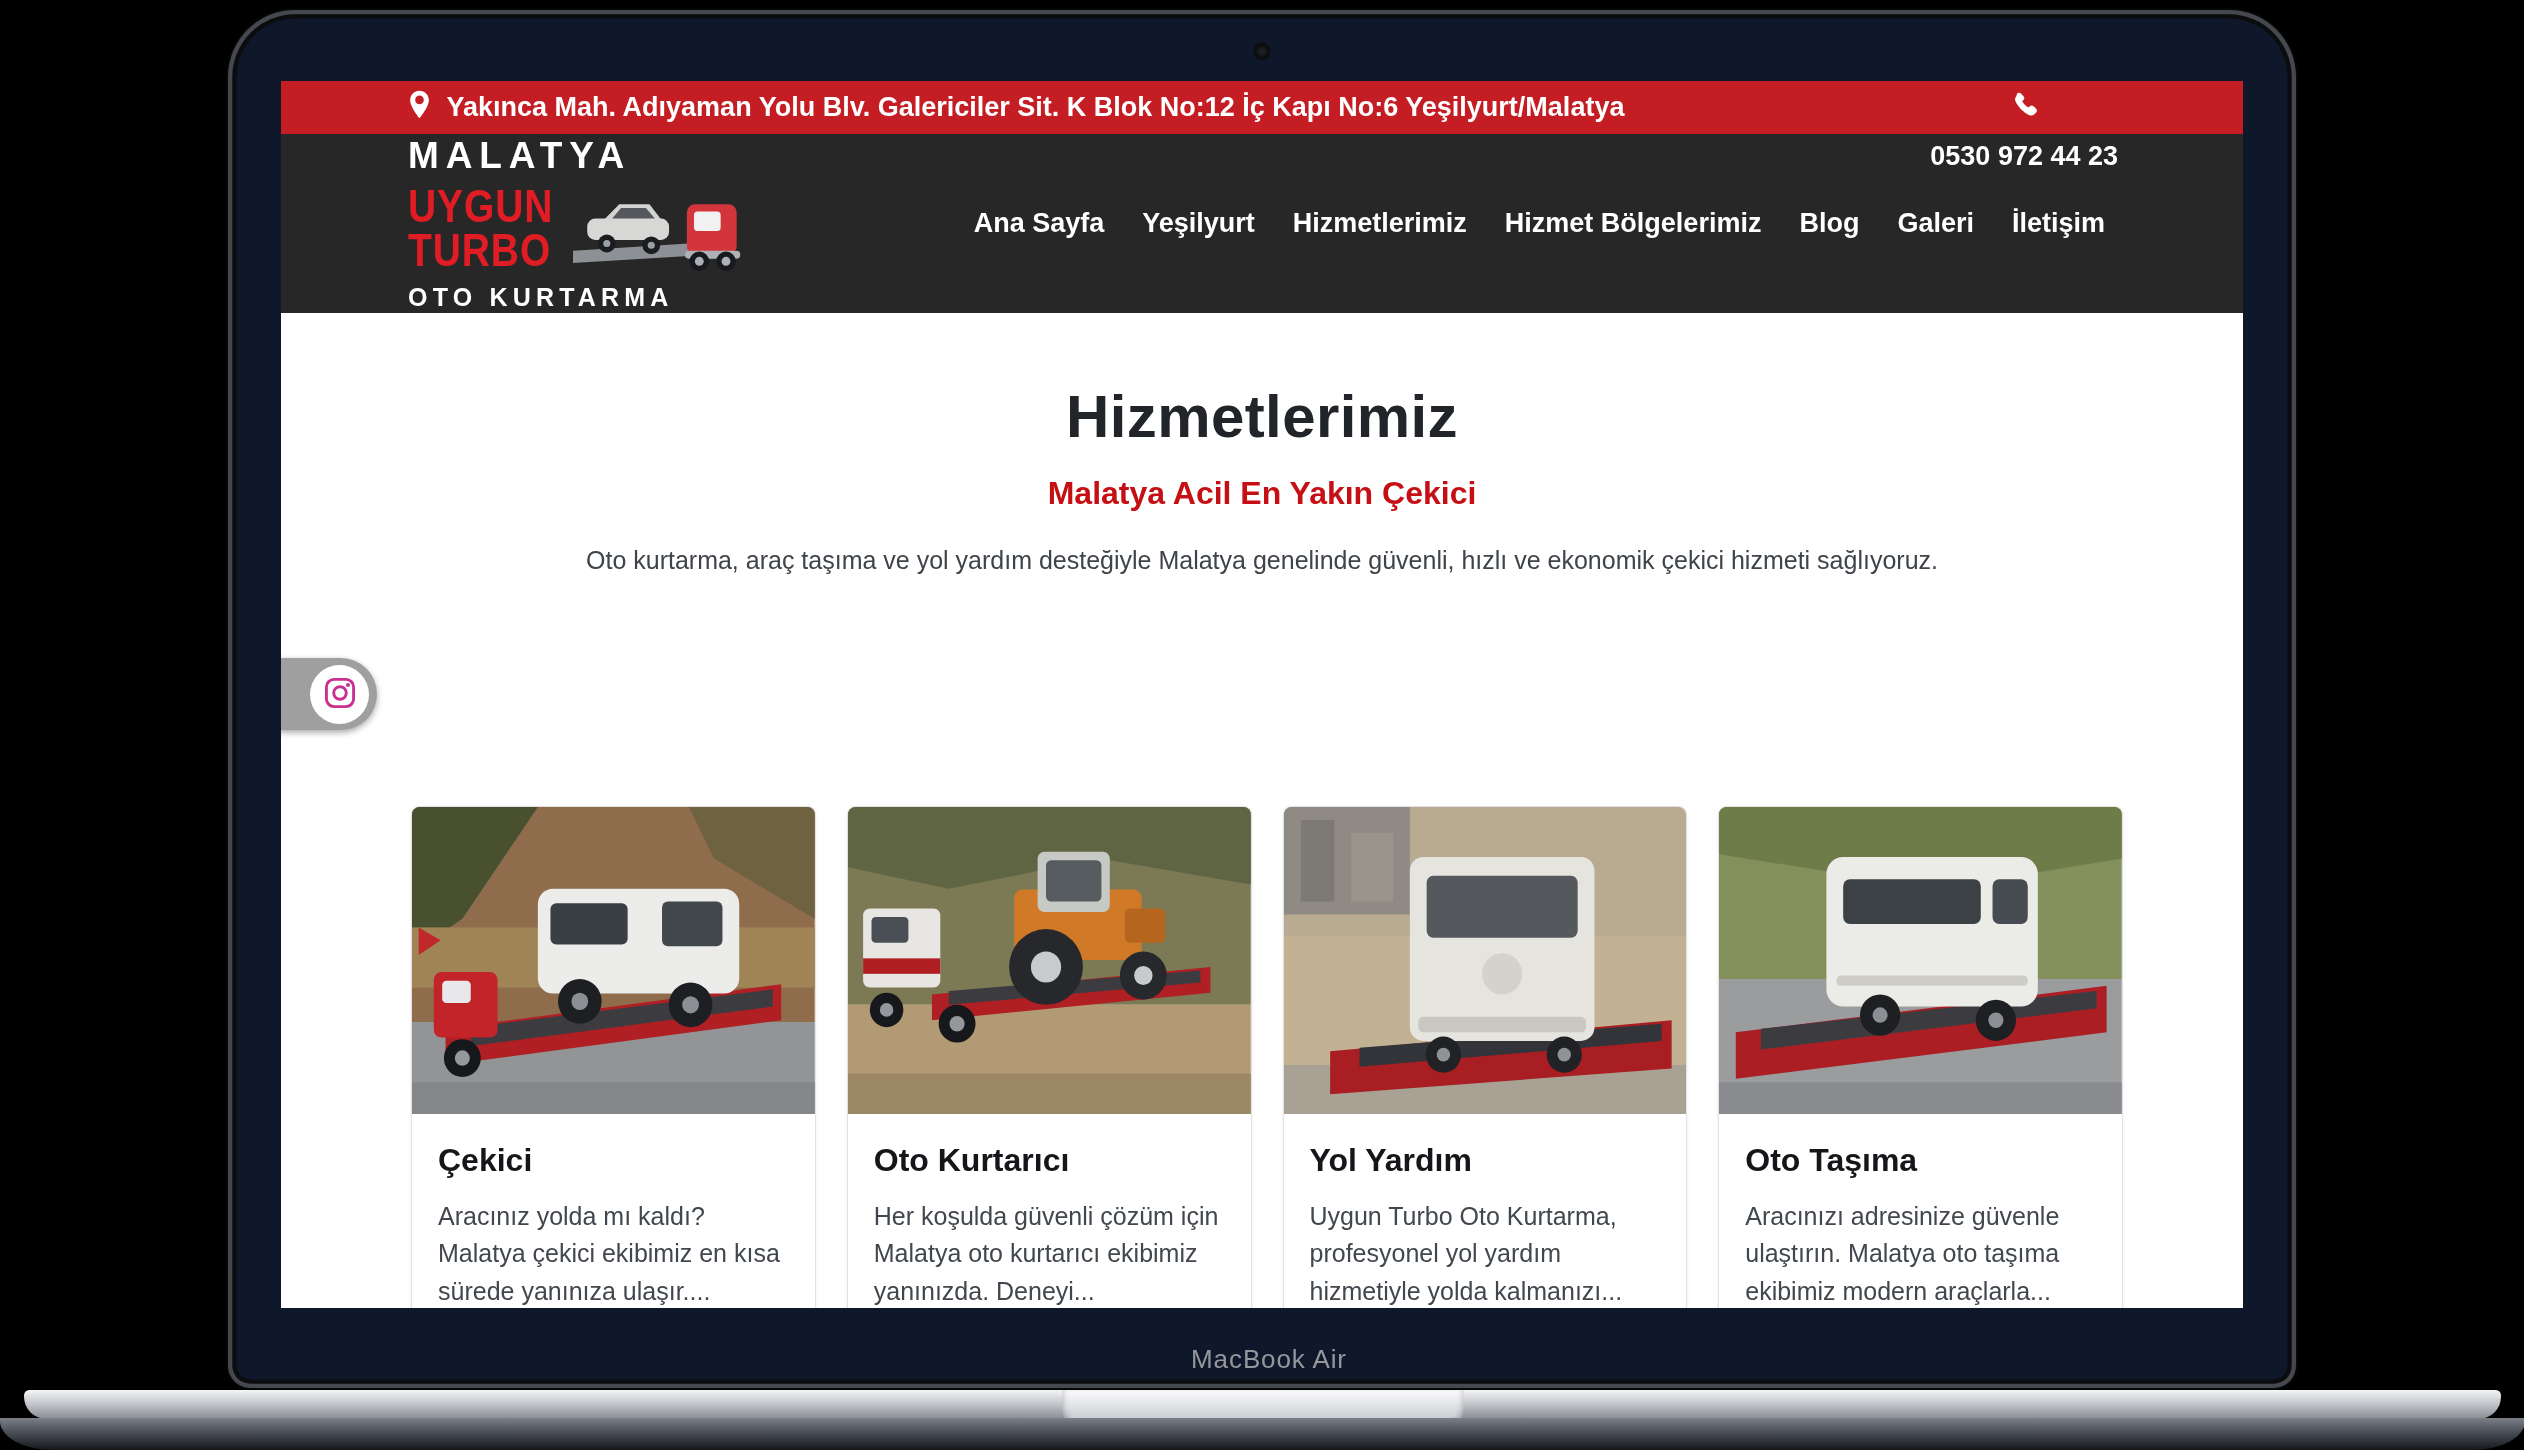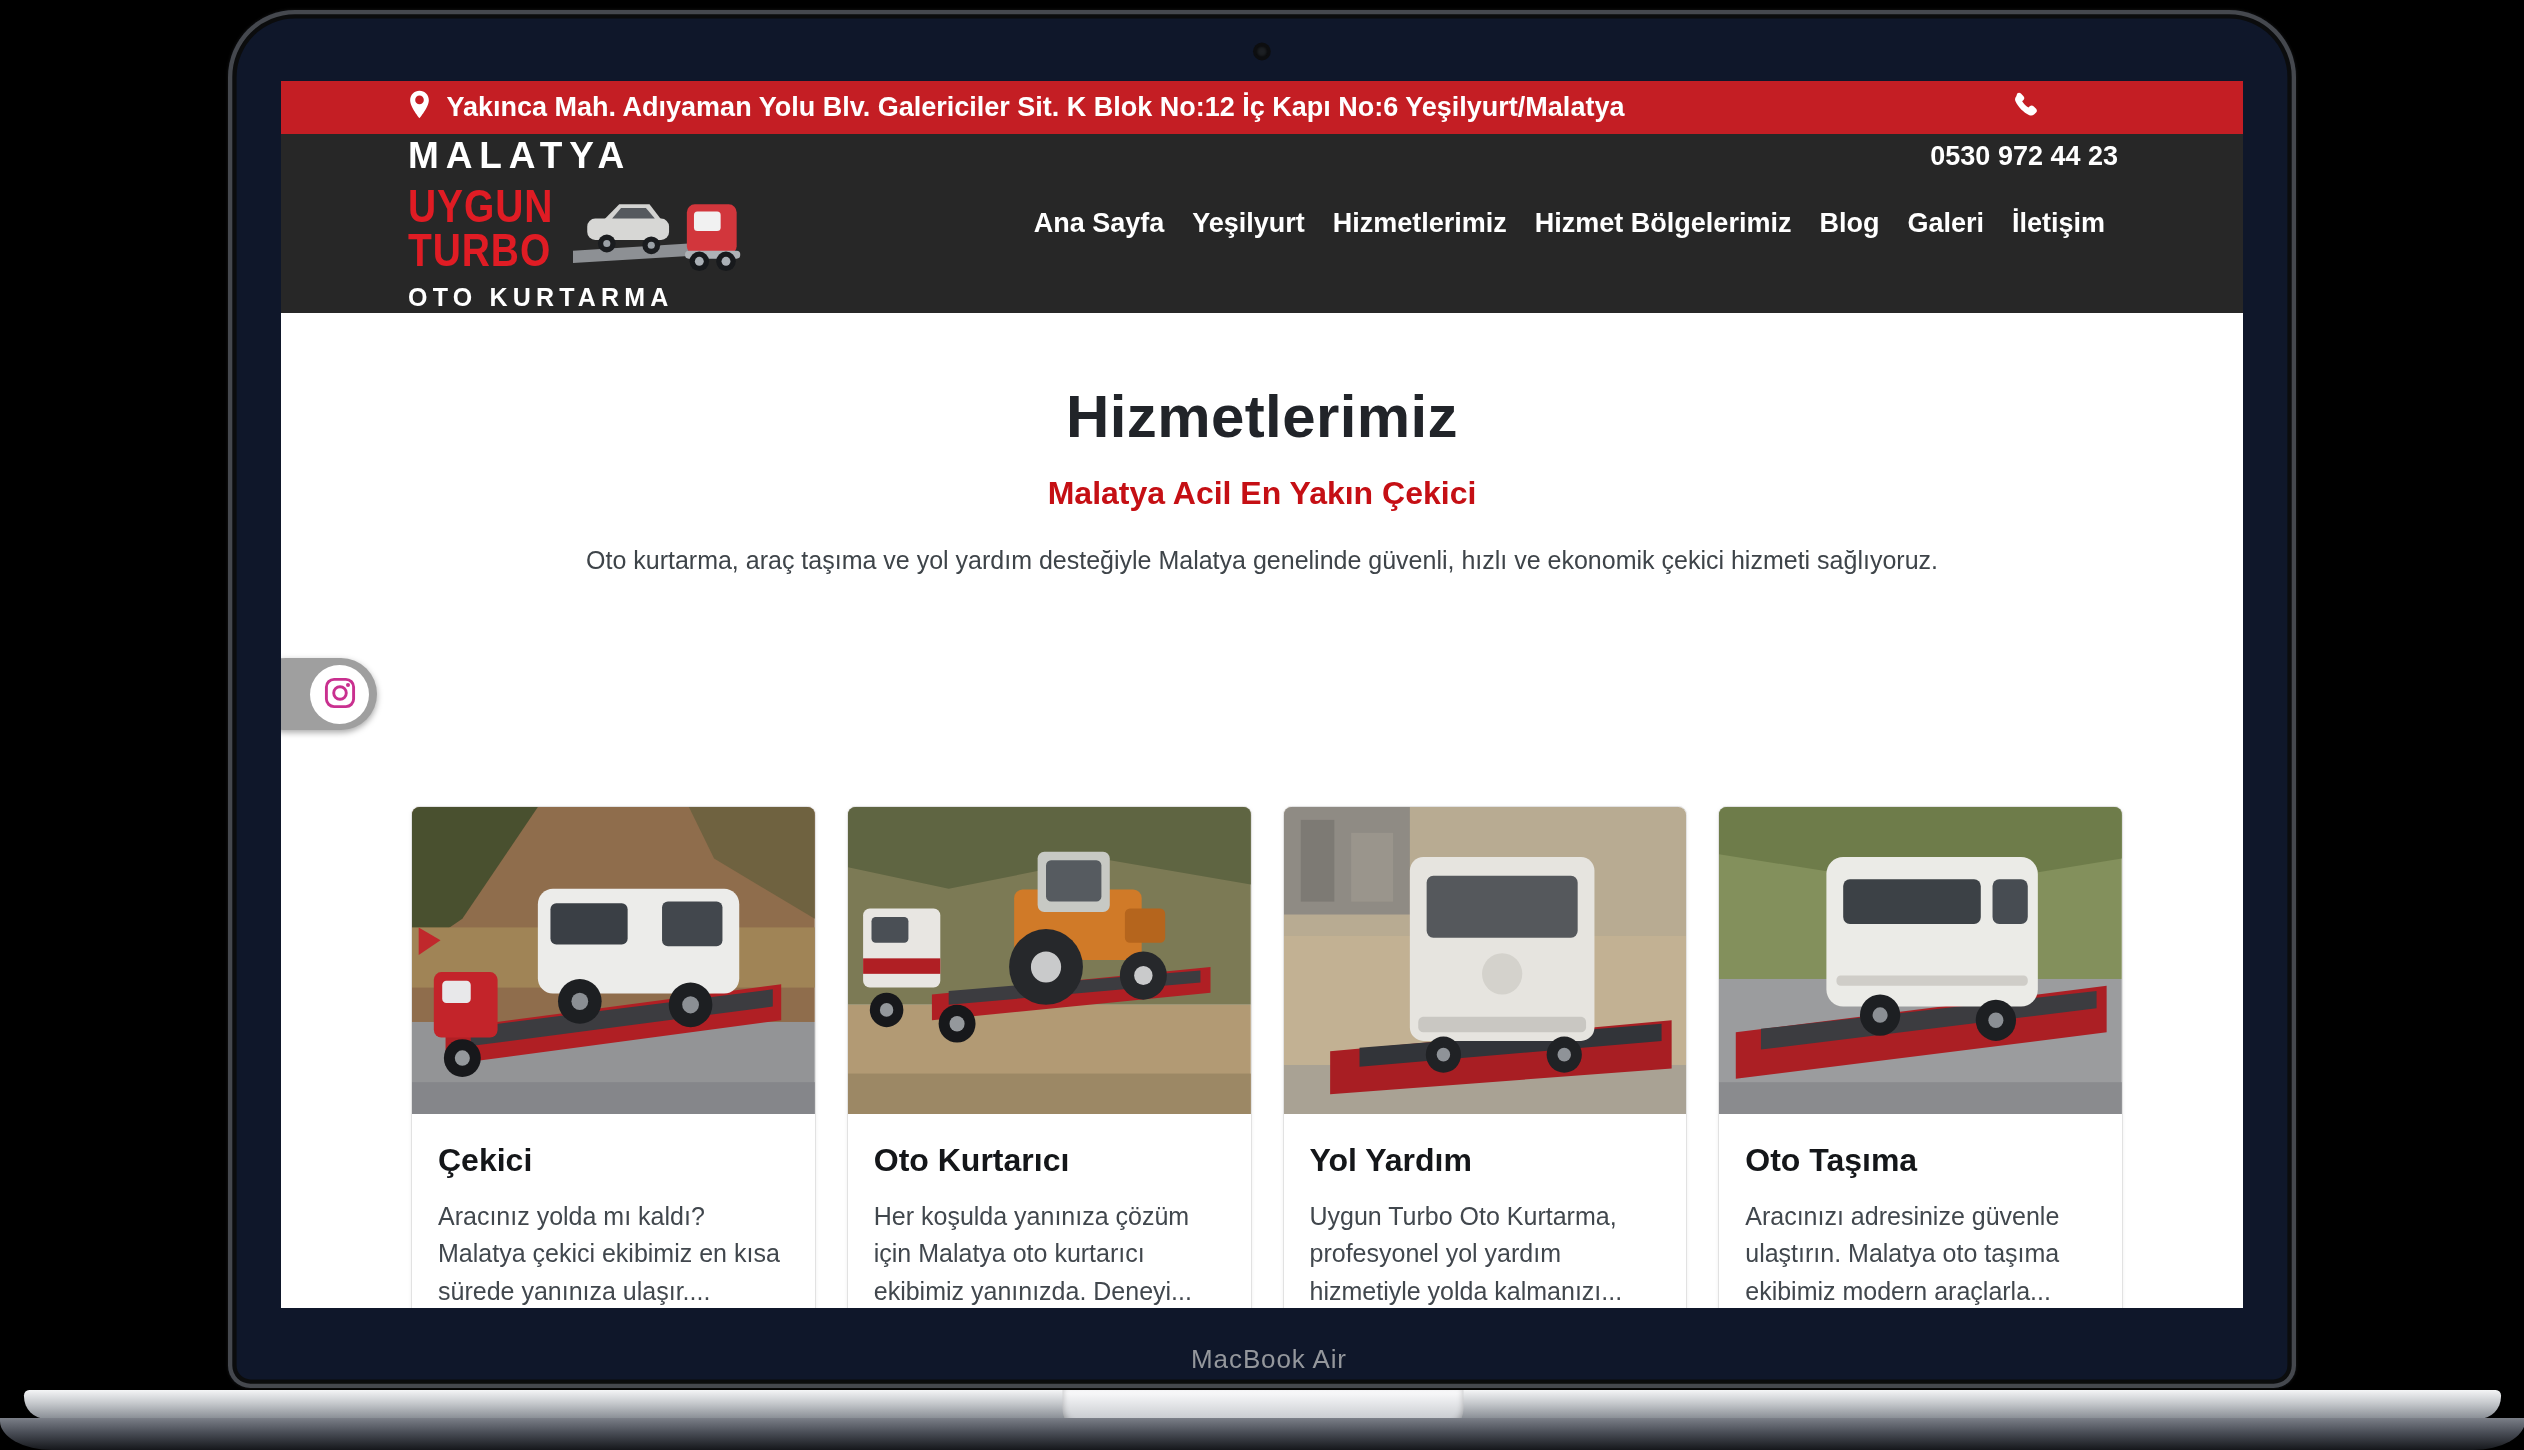--- a/index.html
+++ b/index.html
@@ -57,21 +57,21 @@
   .navbar {
     height:179px; background:#272727;
     display:flex; align-items:center; justify-content:space-between;
     padding:0 138px 0 127px;
   }
   .logo { display:flex; flex-direction:column; align-items:flex-start; line-height:1; cursor:pointer; }
   .logo-city { color:#fff; font-size:37px; font-weight:800; letter-spacing:6.9px; }
   .logo-mid { display:flex; align-items:center; gap:20px; margin-top:6.9px; }
   .logo-red { color:#e01c24; font-size:39px; font-weight:800; letter-spacing:0.9px; line-height:.92; transform:scaleY(1.18); transform-origin:left center; }
   .logo-tag { color:#fff; font-size:25px; font-weight:800; letter-spacing:5.2px; margin-top:8.6px; }
-  .nav { display:flex; align-items:flex-start; gap:28px; }
+  .nav { display:flex; align-items:flex-start; gap:38px; }
   .nav a { color:#fff; text-decoration:none; font-size:27px; font-weight:600; }
   
   .main { position:relative; height:995px; background:#fff; }
   .sec-title { padding-top:69px; text-align:center; font-size:60px; font-weight:800; color:#212429; letter-spacing:0.4px; }
   .sec-sub { margin-top:24px; text-align:center; font-size:32px; font-weight:700; color:#c50f14; }
   .sec-desc { margin-top:34px; text-align:center; font-size:25px; color:#3e4449; }
   .cards {
     position:absolute; left:130px; top:493px; width:1712px;
     display:grid; grid-template-columns:repeat(4,1fr); gap:31px;
   }
@@ -221,21 +221,21 @@
               <circle cx="352" cy="196" r="28" fill="#26282b"></circle>
                 <circle cx="352" cy="196" r="11" fill="#c9cacb"></circle>
               <circle cx="46" cy="236" r="20" fill="#17181b"></circle>
                 <circle cx="46" cy="236" r="8" fill="#94989c"></circle>
               <circle cx="130" cy="252" r="22" fill="#17181b"></circle>
                 <circle cx="130" cy="252" r="9" fill="#94989c"></circle>
             </svg>
           </div>
           <div class="card-body">
             <div class="card-title">Oto Kurtarıcı</div>
-            <div class="card-text">Her koşulda yanınıza çözüm için Malatya oto kurtarıcı ekibimiz yanınızda. Deneyi...</div>
+            <div class="card-text">Her koşulda güvenli çözüm için Malatya oto kurtarıcı ekibimiz yanınızda. Deneyi...</div>
 
           </div>
         </div>
 
         <div class="card">
           <div class="card-img">
             <svg viewBox="0 0 480 357" preserveAspectRatio="none">
               <rect width="480" height="150" fill="#b8ab92"></rect>
               <rect x="0" y="0" width="150" height="125" fill="#8f8b84"></rect>
               <rect x="20" y="15" width="40" height="95" fill="#7d7a74"></rect>

